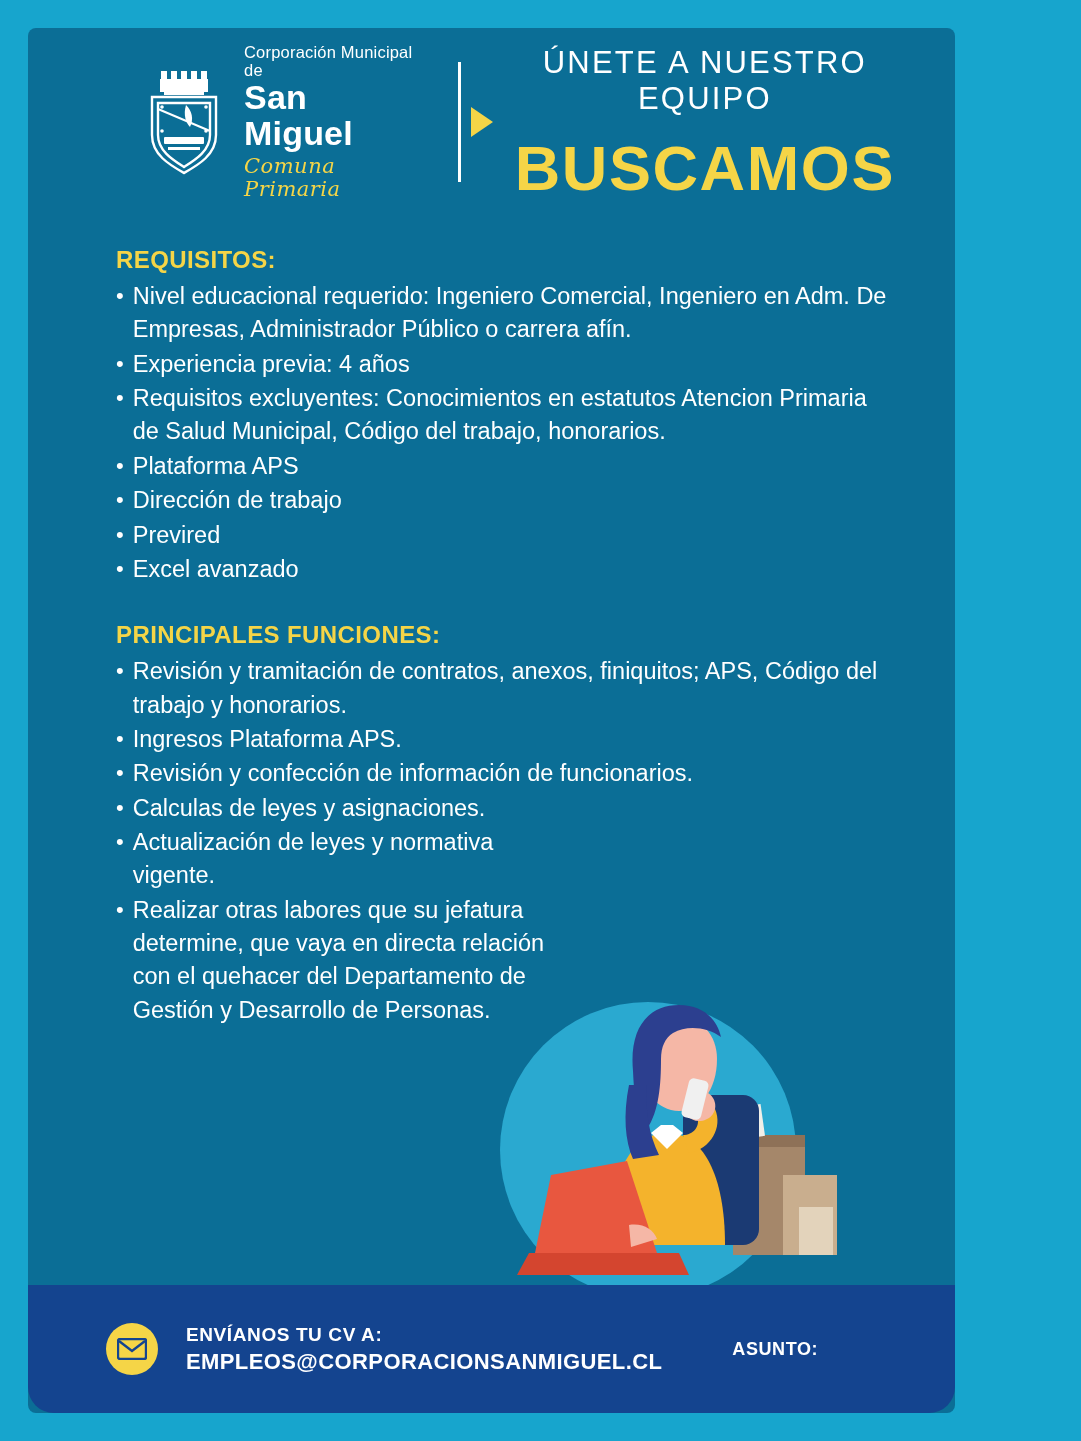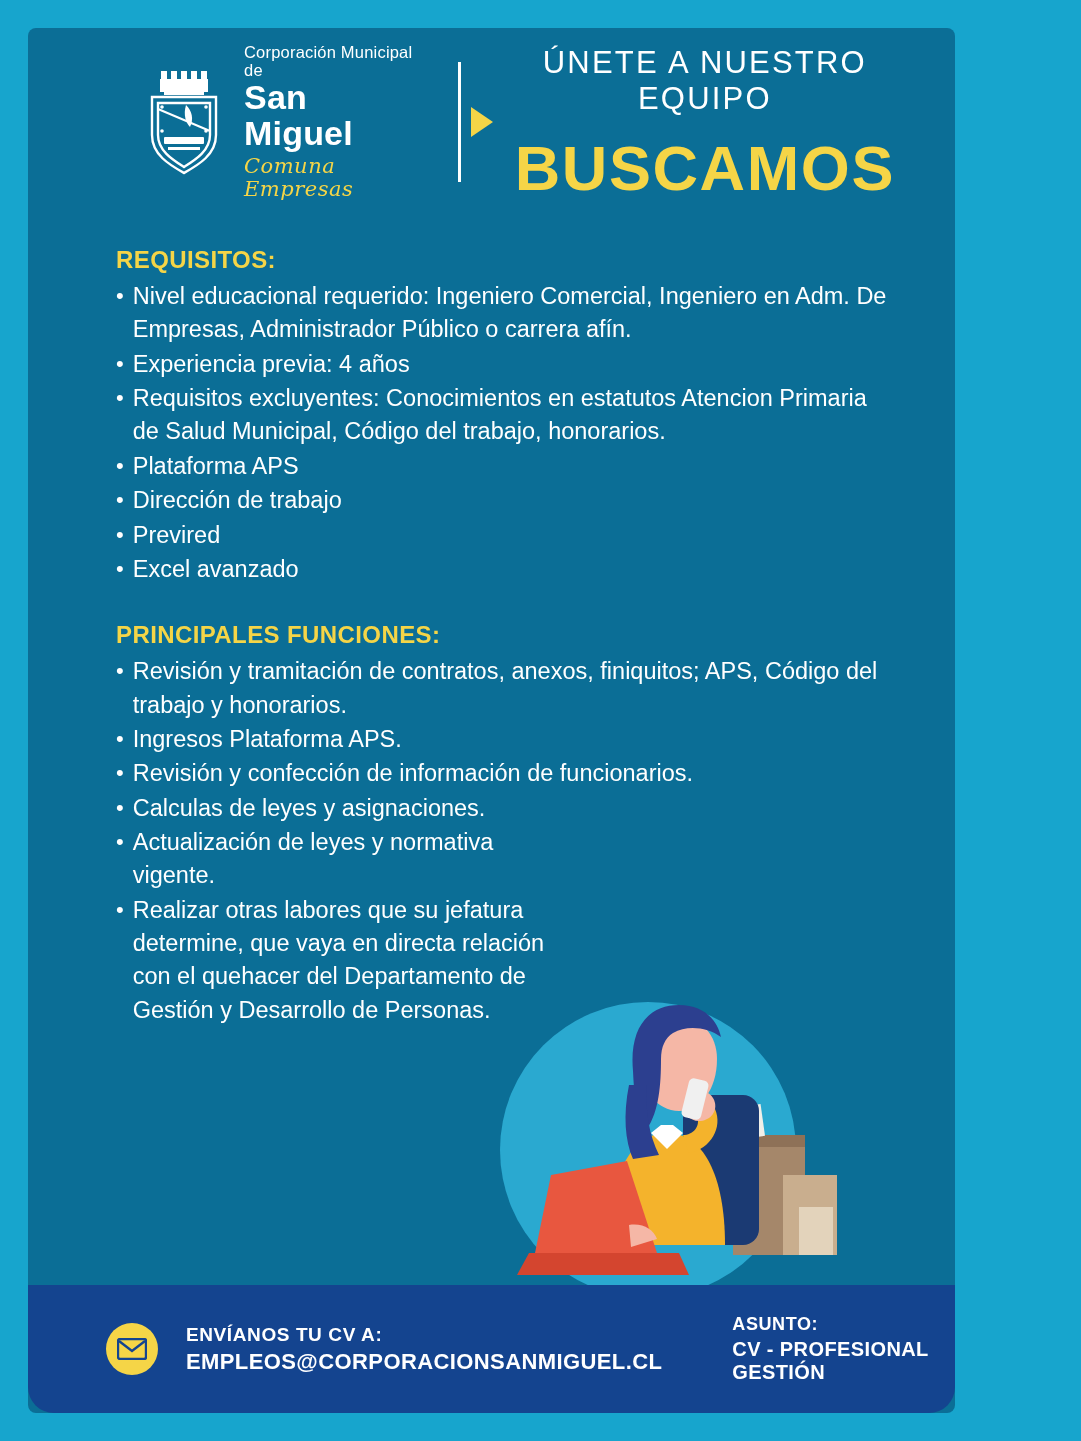--- a/index.html
+++ b/index.html
@@ -219,21 +219,21 @@
               <circle cx="68" cy="64" r="1.8"></circle>
             <path d="M48 38 c6 6 8 14 4 22 c-4 -4 -7 -12 -4 -22 z"></path>
             <rect x="26" y="70" width="40" height="7" rx="1"></rect>
             <rect x="30" y="80" width="32" height="3"></rect>
           </g>
         </svg>
       </div>
       <div class="brand-text">
         <div class="brand-sub">Corporación Municipal de</div>
         <div class="brand-main">San Miguel</div>
-        <div class="brand-slogan">Comuna Empresas</div>
+        <div class="brand-slogan">Comuna Primaria</div>
       </div>
     </div>
 
     <div class="divider"></div>
     <div class="arrow"></div>
 
     <div class="head-right">
       <div class="join-line">ÚNETE A NUESTRO EQUIPO</div>
       <div class="buscamos">BUSCAMOS</div>
     </div>
@@ -346,17 +346,16 @@
         <rect x="1" y="1" width="28" height="20" rx="2" fill="none" stroke="#14448f" stroke-width="2.4"></rect>
         <path d="M2 3 L15 13 L28 3" fill="none" stroke="#14448f" stroke-width="2.4"></path>
       </svg>
     </div>
     <div class="foot-block">
       <div class="foot-label">ENVÍANOS TU CV A:</div>
       <div class="foot-value">EMPLEOS@CORPORACIONSANMIGUEL.CL</div>
     </div>
     <div class="foot-block subject">
       <div class="foot-label">ASUNTO:</div>
-      <div class="foot-value">CV - PROFESIONAL GESTIÓN</div>
     </div>
   </div>
 
 </div>
 
 </body></html>

